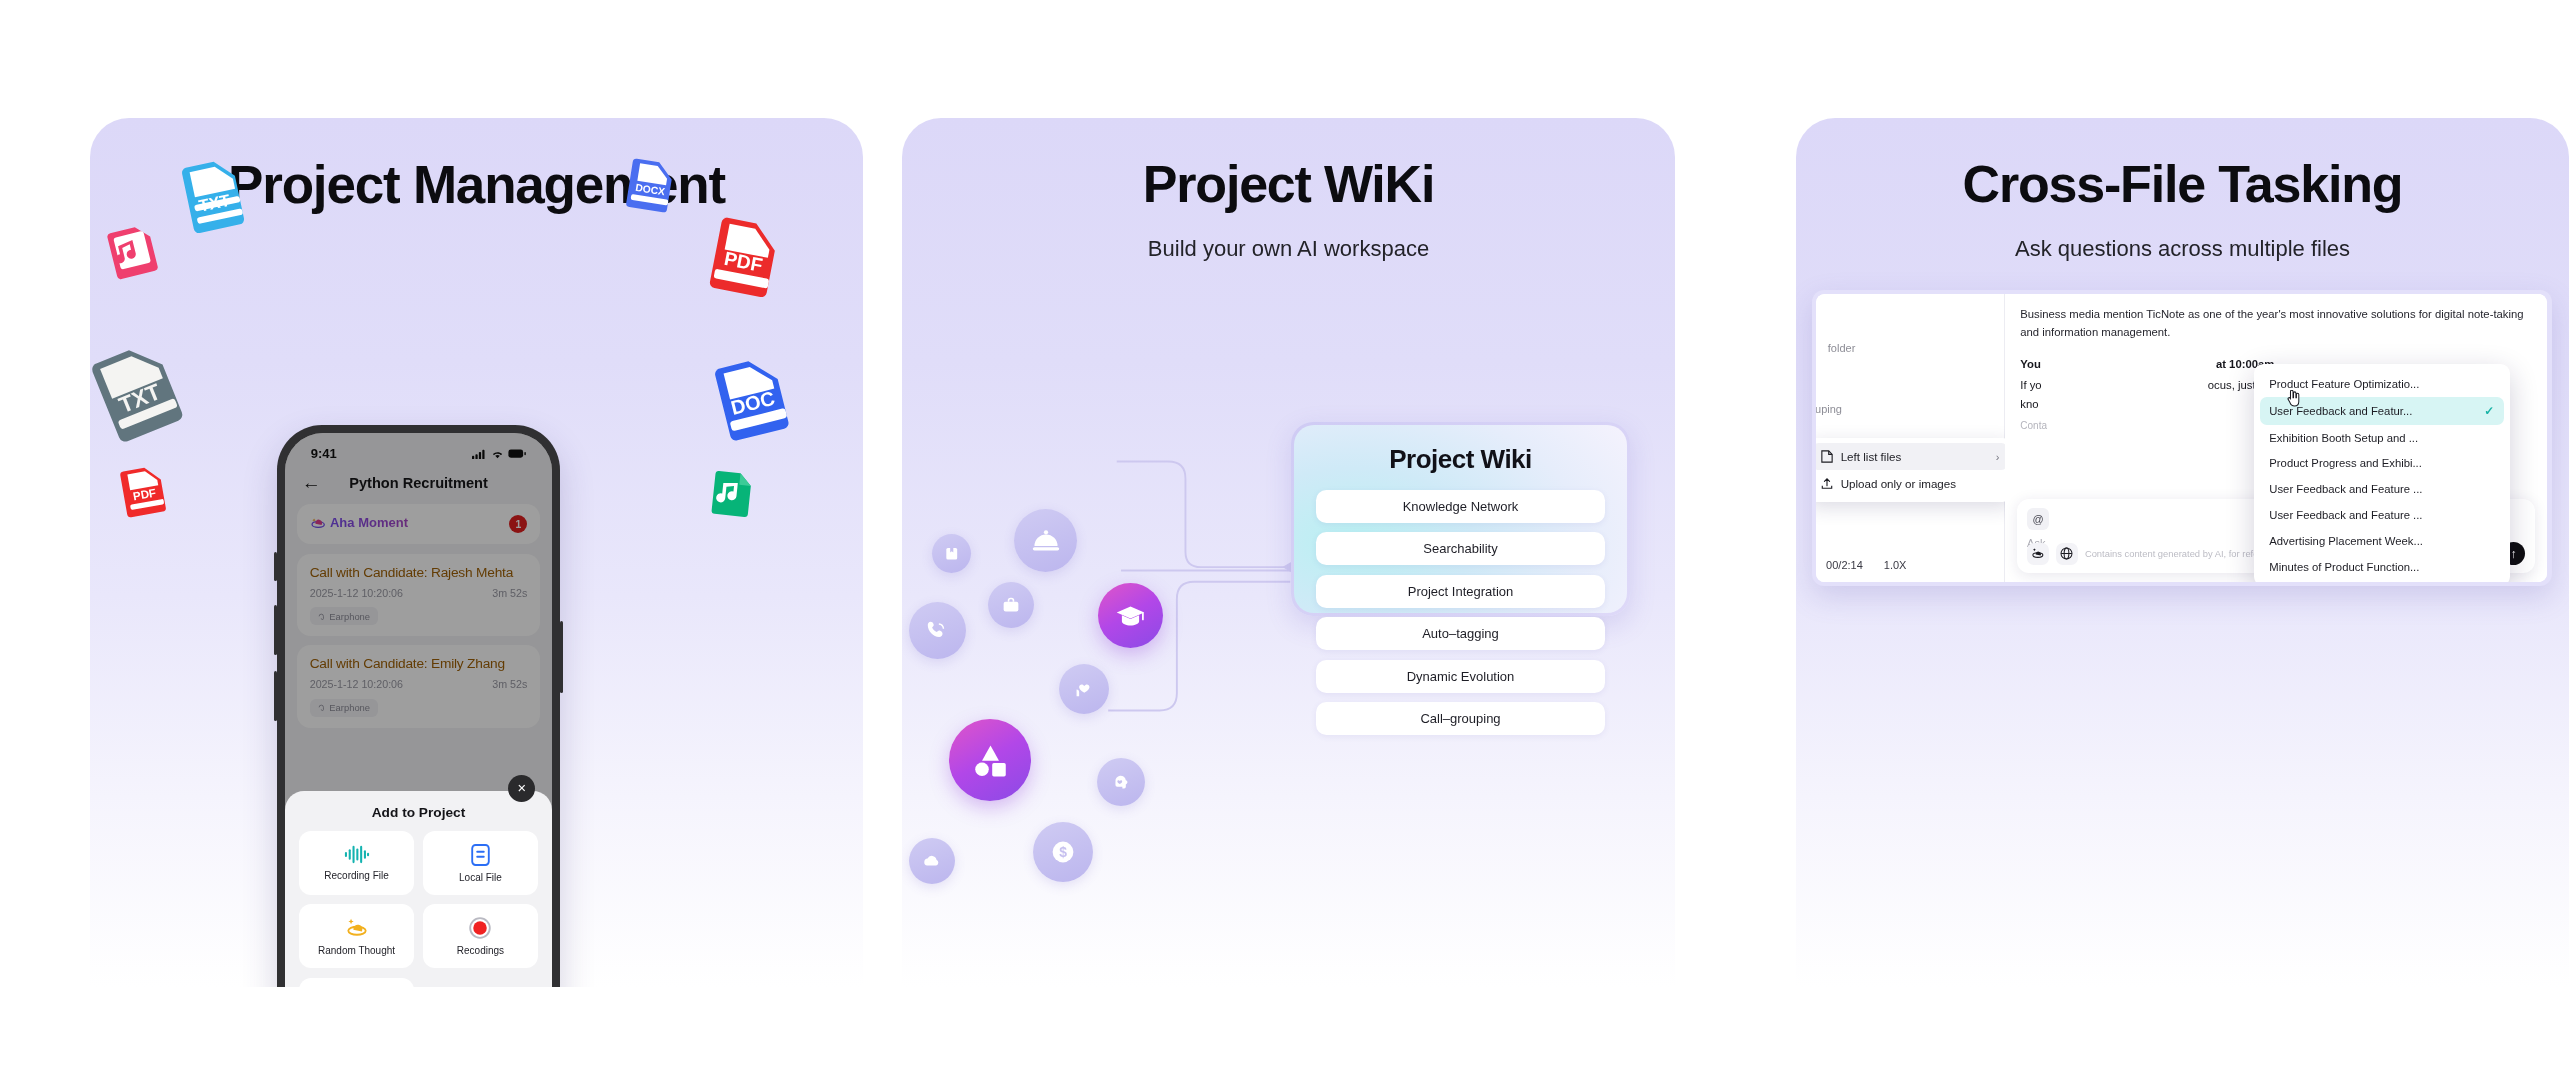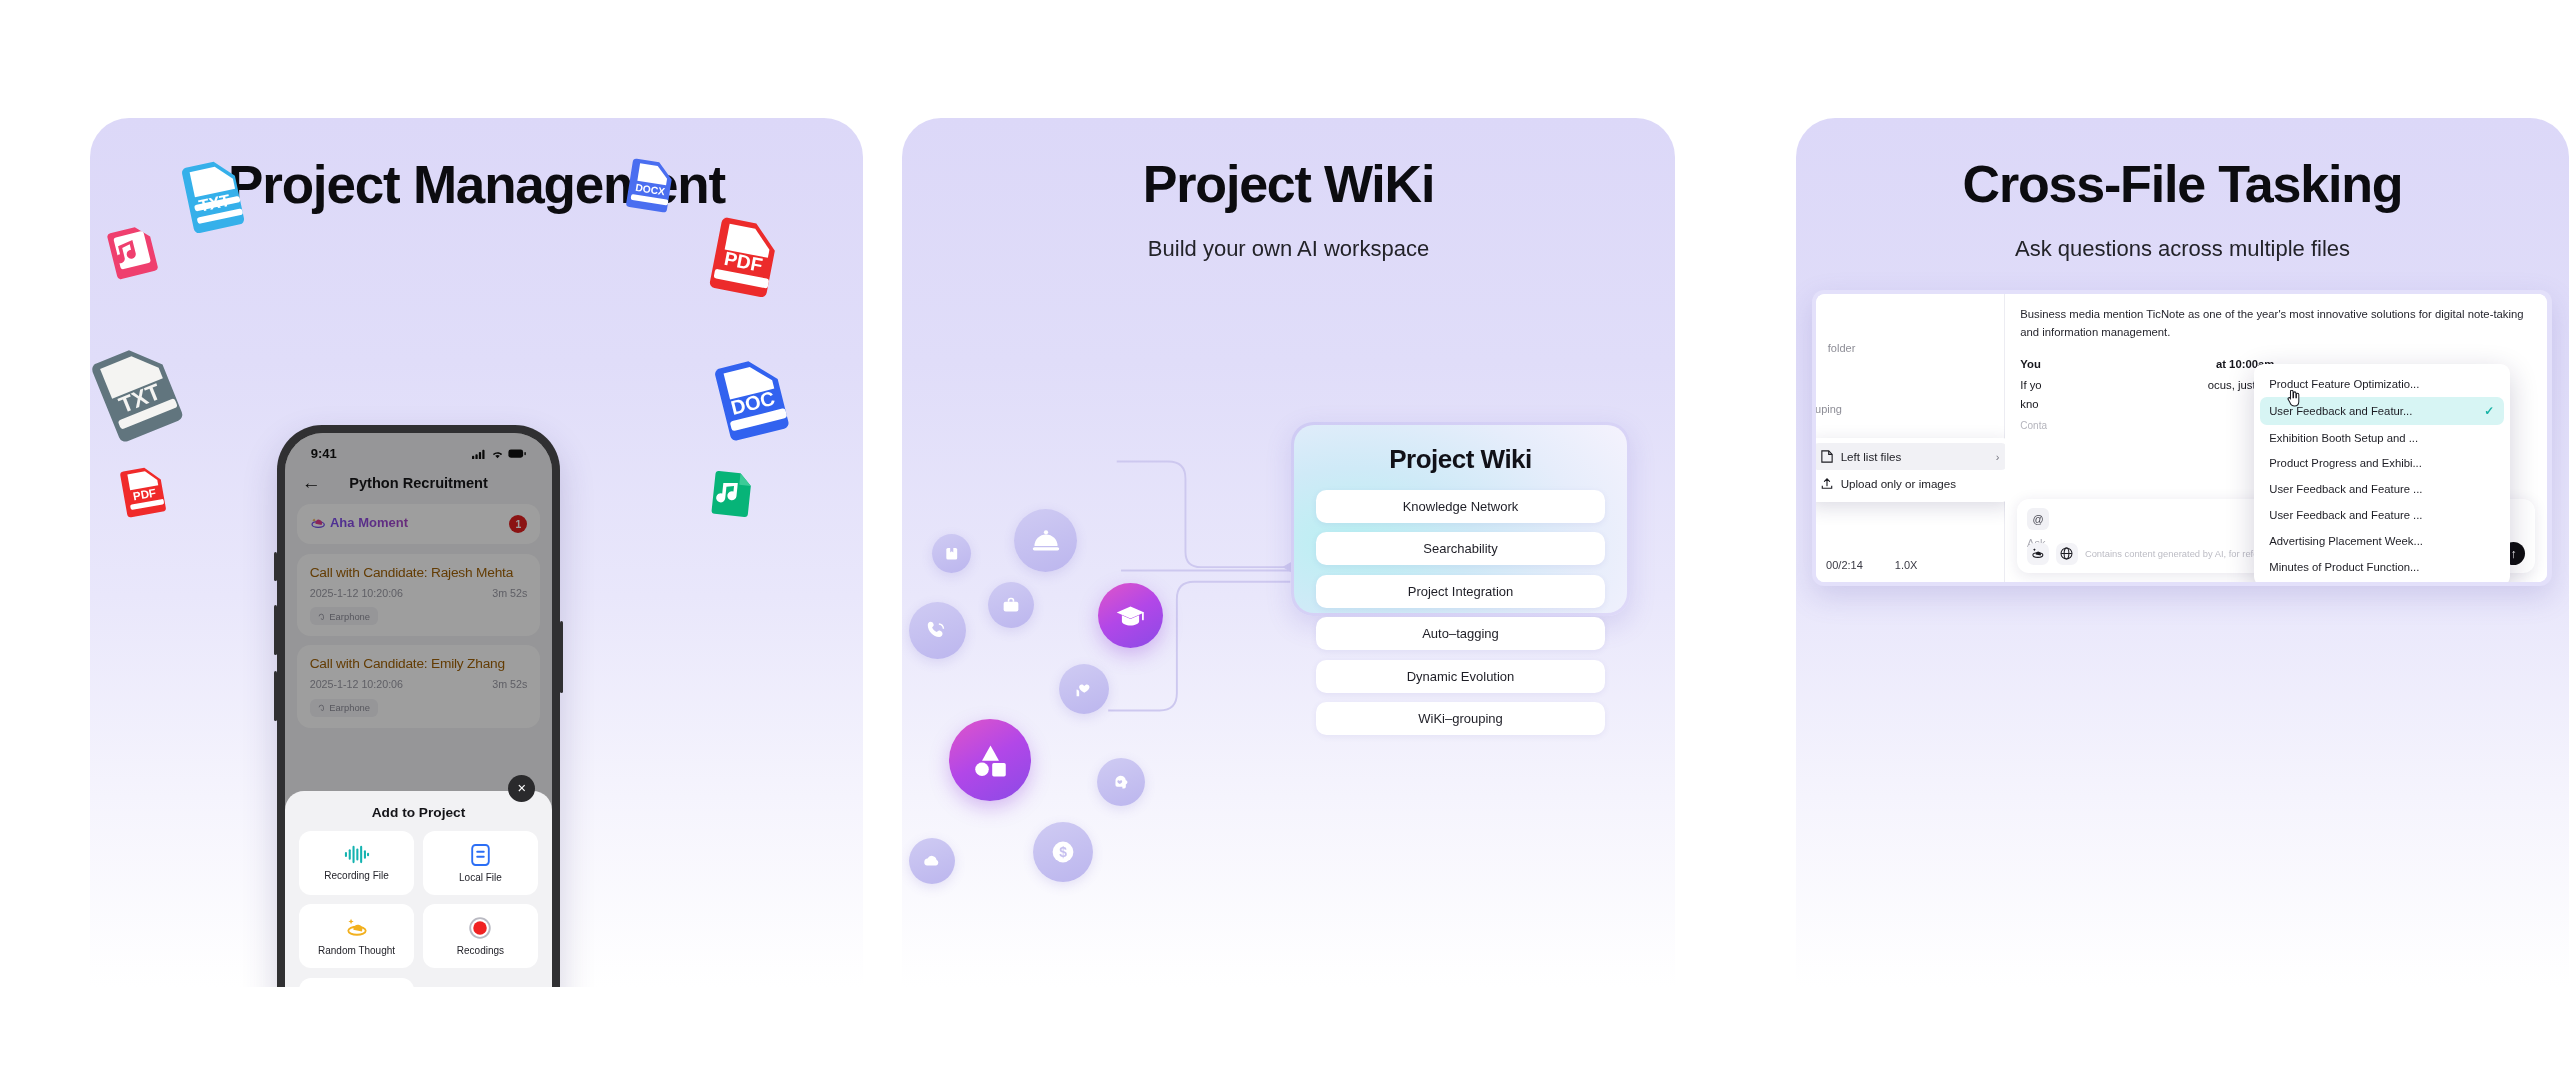--- a/index.html
+++ b/index.html
@@ -153,21 +153,21 @@
 
   .left-txt { position:absolute; font-size:11px; color:#8d8d96; }
   .left-files-menu {
     position:absolute; left:-8.6px; top:144px; width:206px;
     background:#ffffff; border-radius:10.3px; padding: 5.2px;
     box-shadow: 0 5.2px 19px rgba(40,30,90,.16);
   }
   .lfm-item { display:flex; align-items:center; gap:7.7px; padding:6.9px 8.6px; border-radius:6.9px; font-size:11.6px; color:#1c1c22; }
   .lfm-item.active { background:#f1f1f5; }
   .lfm-item .chev { margin-left:auto; color:#75757f; font-size:11px; }
-  .play-bar { position:absolute; left:10.3px; bottom:10.3px; display:flex; gap:32px; font-size:11px; color:#3a3a44; }
+  .play-bar { position:absolute; left:10.3px; bottom:10.3px; display:flex; gap:21px; font-size:11px; color:#3a3a44; }
 
   .msg-p { font-size:11.3px; line-height:1.55; color:#26262e; }
   .msg-you { margin-top: 13.7px; font-size:11.3px; line-height:1.6; color:#16161c; }
   .msg-you b { font-weight:700; }
   .contains-lite { margin-top:7.7px; font-size:10px; color:#b4b4bc; }
 
   .composer {
     position:absolute; left:12px; right:12px; bottom:8.6px; height:74px;
     background:#fff; border-radius:12px; box-shadow: 0 2.6px 13.7px rgba(40,30,90,.10);
     padding: 8.6px 10.3px;
@@ -494,21 +494,21 @@
 
     <div class="wiki-card">
       <div class="wiki-inner">
         <div class="wiki-title">Project Wiki</div>
         <div class="wiki-tags">
           <div class="wiki-tag">Knowledge Network</div>
           <div class="wiki-tag">Searchability</div>
           <div class="wiki-tag">Project Integration</div>
           <div class="wiki-tag">Auto–tagging</div>
           <div class="wiki-tag">Dynamic Evolution</div>
-          <div class="wiki-tag">WiKi–grouping</div>
+          <div class="wiki-tag">Call–grouping</div>
         </div>
       </div>
     </div>
   </div>
 
   <div class="panel" id="panel-3">
     <div class="panel-title">Cross-File Tasking</div>
     <div class="panel-sub">Ask questions across multiple files</div>
 
     <div class="app-win">

